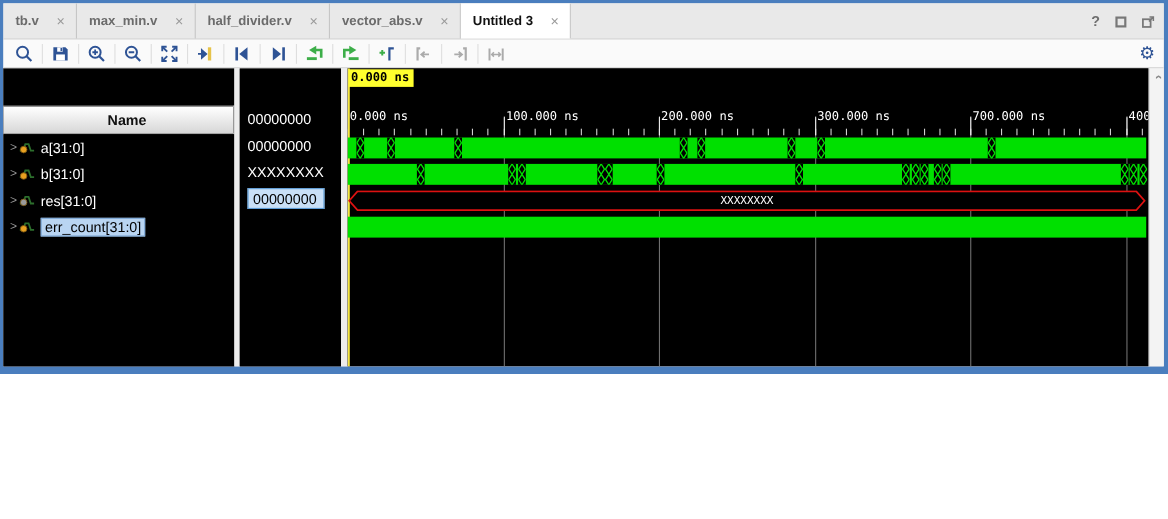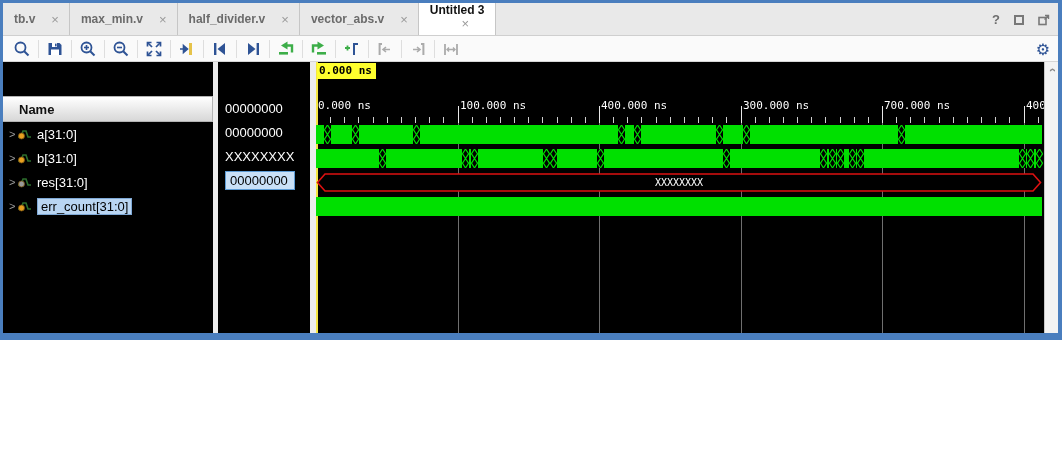--- a/index.html
+++ b/index.html
@@ -5,21 +5,21 @@
   html,body{margin:0;padding:0;background:#fff;}
   *{box-sizing:border-box;}
   body{font-family:"Liberation Sans",sans-serif;-webkit-font-smoothing:antialiased;}
   .frame{width:1062px;height:340px;border-style:solid;border-color:#4a7ebe;border-width:3px 4px 7px 3px;background:#ececec;overflow:hidden;}
 
   
   .tabbar{height:33px;background:#e9e9e9;display:flex;align-items:stretch;border-bottom:1px solid #cfcfcf;position:relative;}
   .tab{display:flex;align-items:center;padding:0 10px 0 11px;border-right:1px solid #c6c6c6;cursor:default;}
   .tab .tlabel{font-size:12px;font-weight:bold;color:#6b6b6b;white-space:nowrap;}
   .tab .tclose{margin-left:16px;color:#9a9a9a;font-size:13px;line-height:13px;font-weight:normal;}
-  .tab.active{background:#ffffff;border-right:1px solid #c6c6c6;flex-direction:column;}
+  .tab.active{background:#ffffff;border-right:1px solid #c6c6c6;}
   .tab.active .tlabel{color:#111;}
   .tab-controls{position:absolute;right:8px;top:0;height:33px;display:flex;align-items:center;gap:14px;}
   .wc{color:#6e6e6e;font-size:13px;font-weight:bold;display:flex;align-items:center;}
   .wc-box{width:10px;height:10px;border:2px solid #787878;}
 
   
   .toolbar{height:26px;background:#fafafa;border-bottom:1px solid #d6d6d6;display:flex;align-items:center;padding:0 6px;position:relative;}
   .tbtn{width:26px;height:22px;display:flex;align-items:center;justify-content:center;}
   .tsep{width:1px;height:18px;background:#dedede;margin:0 3px;}
   .tbtn svg{display:block;}
@@ -27,21 +27,21 @@
 
   
   .main{height:403px;display:flex;background:#ececec;}
   .name-panel{width:210px;background:#000;display:flex;flex-direction:column;}
   .splitA{width:5px;background:#ededed;}
   .value-panel{width:92px;background:#000;display:flex;flex-direction:column;}
   .splitB{width:6px;background:#ededed;}
   .wave-region{width:742px;display:flex;flex-direction:column;}
 
   .ptop{height:34px;background:#000;}
-  .phead{height:26px;background:linear-gradient(#ffffff,#d7d7d7);border:1px solid #b3b3b3;border-left:none;color:#111;font-size:13px;font-weight:bold;display:flex;align-items:center;}
+  .phead{height:26px;background:linear-gradient(#ffffff,#d7d7d7);border:1px solid #b3b3b3;border-left:none;color:#111;font-size:13px;font-weight:bold;display:flex;align-items:center;justify-content:center;}
   .phead.nm{padding-left:16px;}
   .phead.vl{justify-content:center;}
   .rows{flex:1;background:#000;overflow:hidden;}
   .srow{height:24px;display:flex;align-items:center;color:#fff;font-size:13px;}
   .chev{color:#9b9b9b;font-size:11px;width:14px;padding-left:6px;}
   .sigicon{width:15px;height:12px;margin-right:5px;position:relative;}
   .sigicon svg{display:block;}
   .nlabel{white-space:nowrap;}
   .nlabel.sel{background:#b9d5f2;color:#000;border:1px solid #7fa9d6;padding:0 3px;}
   .vrow{height:24px;display:flex;align-items:center;color:#fff;font-size:13px;padding-left:7px;}
@@ -362,21 +362,21 @@
               <div class="mintick" style="left: 651px;"></div>
               <div class="mintick" style="left: 665px;"></div>
               <div class="mintick" style="left: 679px;"></div>
               <div class="mintick" style="left: 693px;"></div>
               <div class="mintick" style="left: 708px;"></div>
               <div class="mintick" style="left: 722px;"></div>
               <div class="rlabel" style="left: 2px;">0.000 ns</div>
               <div class="majtick" style="left: 142px;"></div>
               <div class="rlabel" style="left: 144px;">100.000 ns</div>
               <div class="majtick" style="left: 283px;"></div>
-              <div class="rlabel" style="left: 285px;">400.000 ns</div>
+              <div class="rlabel" style="left: 285px;">200.000 ns</div>
               <div class="majtick" style="left: 425px;"></div>
               <div class="rlabel" style="left: 427px;">300.000 ns</div>
               <div class="majtick" style="left: 566px;"></div>
               <div class="rlabel" style="left: 568px;">700.000 ns</div>
               <div class="majtick" style="left: 708px;"></div>
               <div class="rlabel" style="left: 710px;">400</div>
             </div>
           <div class="cursorline" id="cursorline" style="left: 0px;"></div>
           <div class="readout">0.000 ns</div>
         <div class="wrow" style="top: 61px;">

